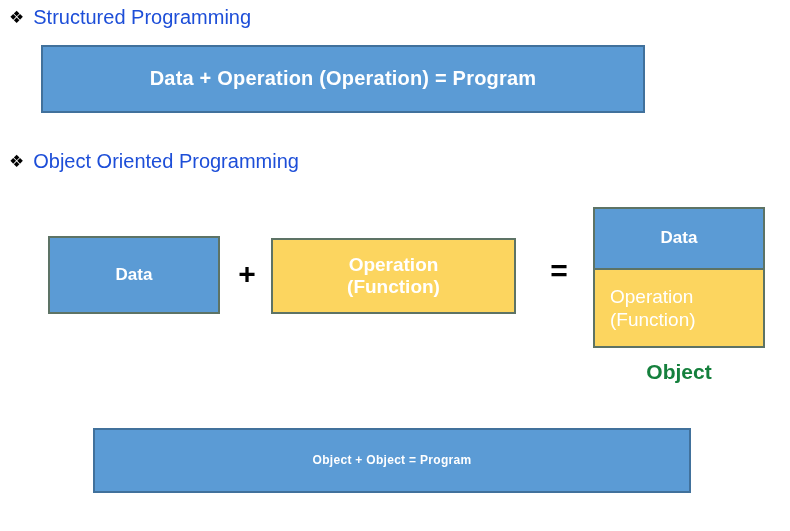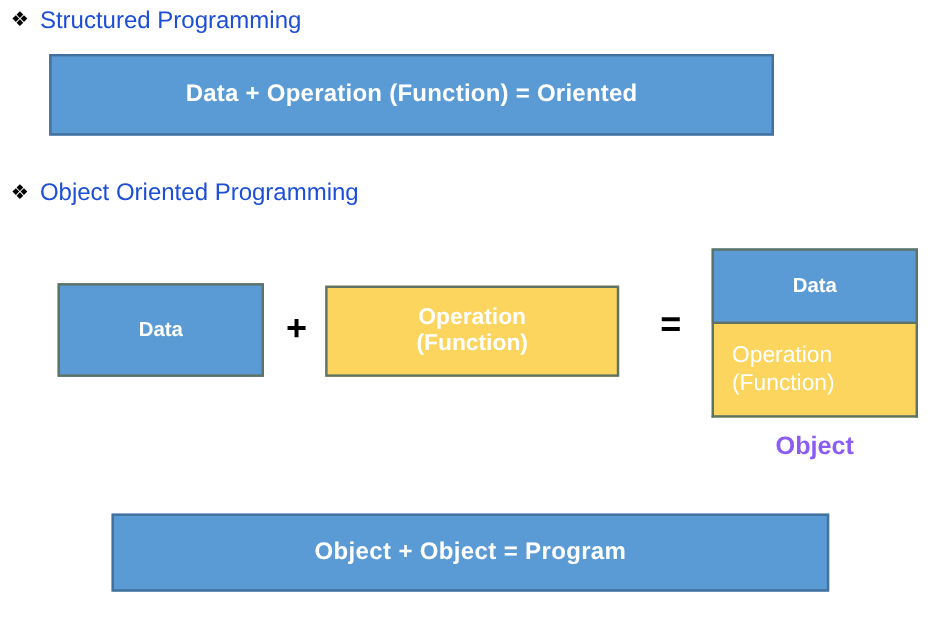--- a/index.html
+++ b/index.html
@@ -144,45 +144,45 @@
     line-height: 1.22;
     text-align: left;
     font-family: "Liberation Sans", sans-serif;
   }
 
   #object-caption {
     position: absolute;
     left: 593px; top: 360px;
     width: 172px;
     text-align: center;
-    color: #8b5cf6;
+    color: #15803d;
     font-weight: bold;
     font-size: 21px;
     font-family: "Liberation Sans", sans-serif;
   }
 
   
   #eq-banner-bottom {
     left: 93px; top: 428px;
     width: 598px; height: 65px;
   }
-  #eq-banner-bottom .box-label { font-size: 20px; letter-spacing: .3px; text-align: right; }
+  #eq-banner-bottom .box-label { font-size: 12px; letter-spacing: .3px; text-align: right; }
 </style>
 </head>
 <body>
 
 <div id="slide">
 
   <div class="bullet-line" id="heading-structured">
     <span class="bullet-glyph">❖</span>
     <span class="bullet-text">Structured Programming</span>
   </div>
 
   <div class="box box-blue" id="eq-banner-top">
-    <span class="box-label">Data + Operation (Function) = Oriented</span>
+    <span class="box-label">Data + Operation (Operation) = Program</span>
   </div>
 
   <div class="bullet-line" id="heading-oop">
     <span class="bullet-glyph">❖</span>
     <span class="bullet-text">Object Oriented Programming</span>
   </div>
 
   <div class="box box-blue-green-border" id="data-box">
     <span class="box-label">Data</span>
   </div>

